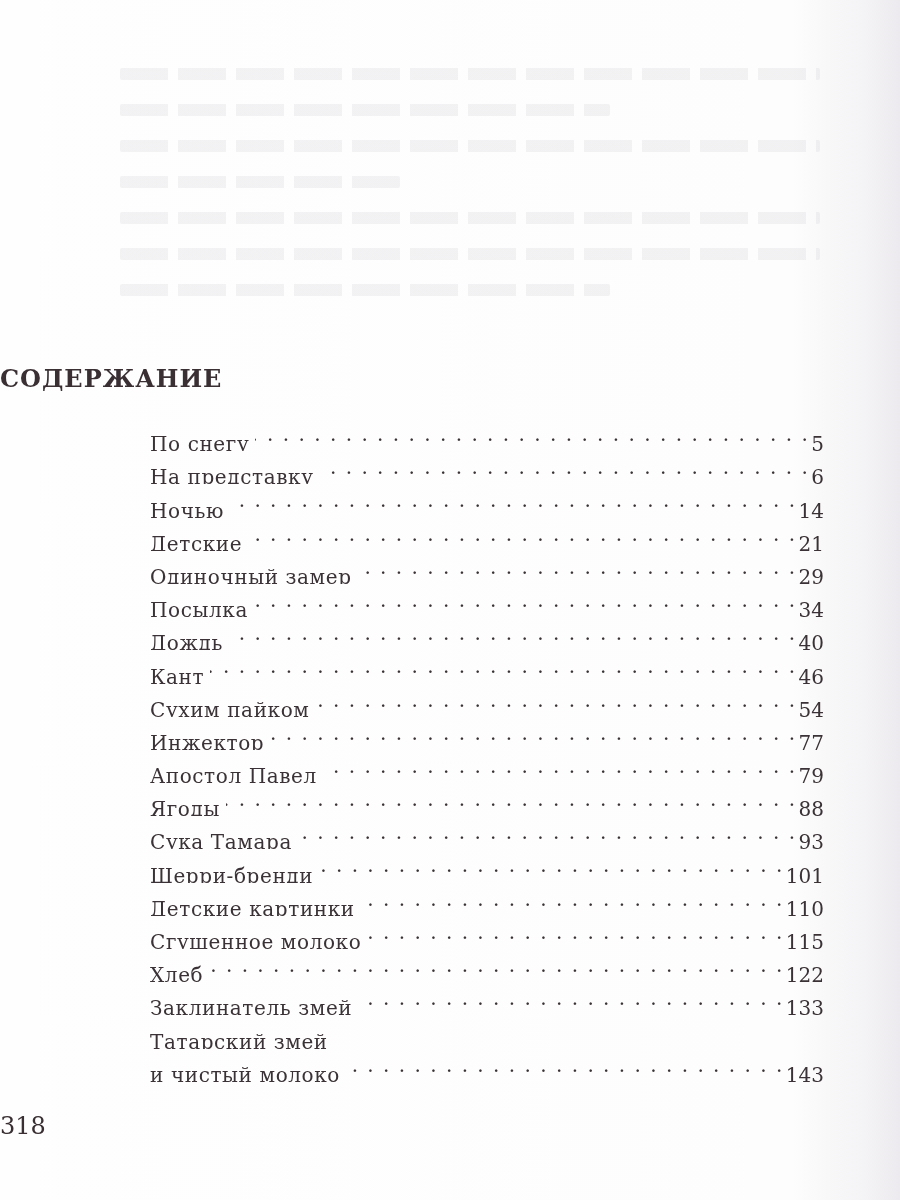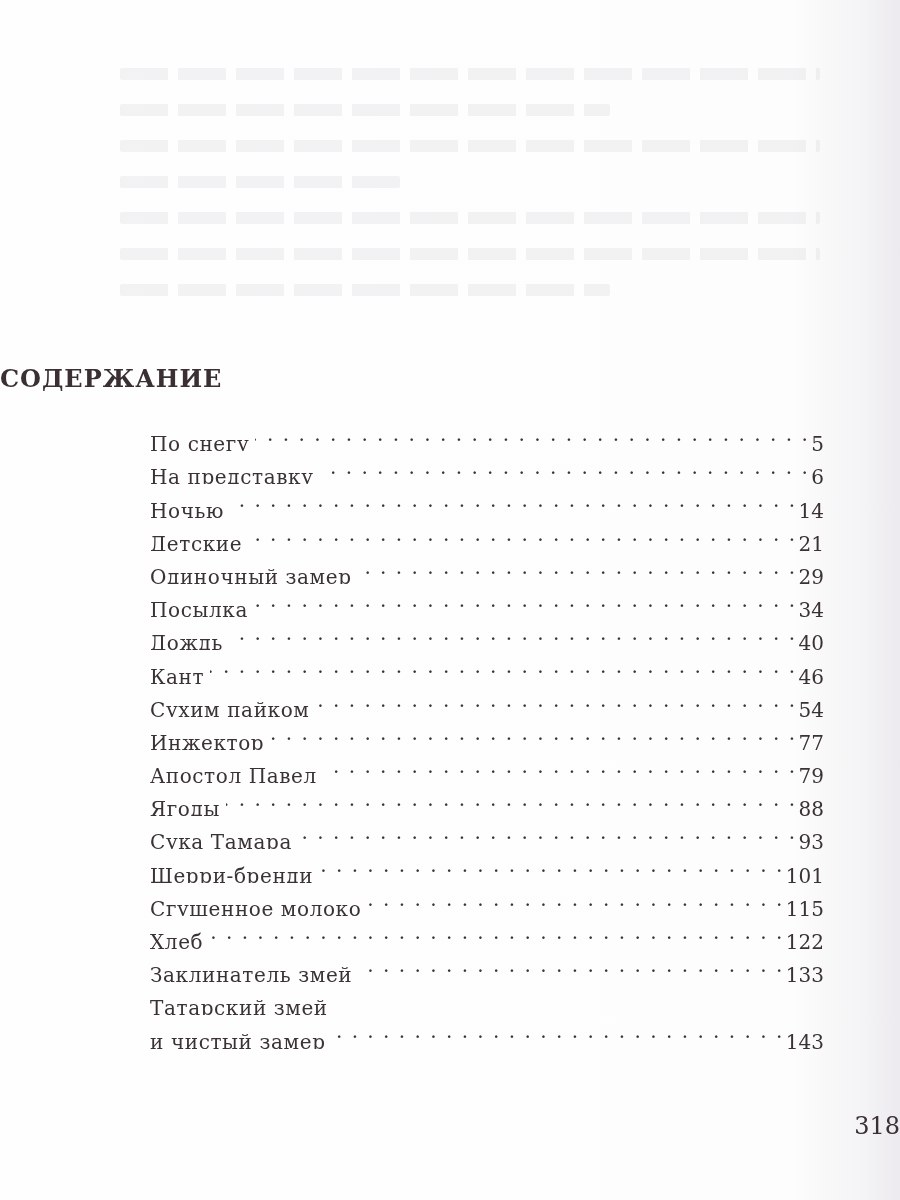--- a/index.html
+++ b/index.html
@@ -87,21 +87,21 @@
     .toc-page {
       flex: 0 0 auto;
       padding-left: 2px;
     }
     .toc-entry.continuation .toc-dots::after { content: ""; }
     .page-number {
       position: absolute;
       left: 0;
       width: 900px;
       top: 1112px;
-      text-align: right;
+      text-align: left;
       font-size: 24px;
       color: #3a3034;
     }
   </style>
 </head>
 <body>
 
 <div class="page">
   <div class="showthrough">
     <div class="st-line"></div>
@@ -180,40 +180,45 @@
         <span class="toc-title">Сука Тамара</span>
         <span class="toc-dots"></span>
         <span class="toc-page">93</span>
       </div>
     <div class="toc-entry">
         <span class="toc-title">Шерри-бренди</span>
         <span class="toc-dots"></span>
         <span class="toc-page">101</span>
       </div>
     <div class="toc-entry">
+        <span class="toc-title">Детские картинки</span>
+        <span class="toc-dots"></span>
+        <span class="toc-page">110</span>
+      </div>
+    <div class="toc-entry">
         <span class="toc-title">Сгущенное молоко</span>
         <span class="toc-dots"></span>
         <span class="toc-page">115</span>
       </div>
     <div class="toc-entry">
         <span class="toc-title">Хлеб</span>
         <span class="toc-dots"></span>
         <span class="toc-page">122</span>
       </div>
     <div class="toc-entry">
         <span class="toc-title">Заклинатель змей</span>
         <span class="toc-dots"></span>
         <span class="toc-page">133</span>
       </div>
     <div class="toc-entry continuation">
         <span class="toc-title">Татарский змей</span>
         <span class="toc-dots"></span>
         <span class="toc-page"></span>
       </div>
     <div class="toc-entry">
-        <span class="toc-title">и чистый замер</span>
+        <span class="toc-title">и чистый молоко</span>
         <span class="toc-dots"></span>
         <span class="toc-page">143</span>
       </div>
   </div>
 
   <div class="page-number">318</div>
 </div>
 
 </body></html>

